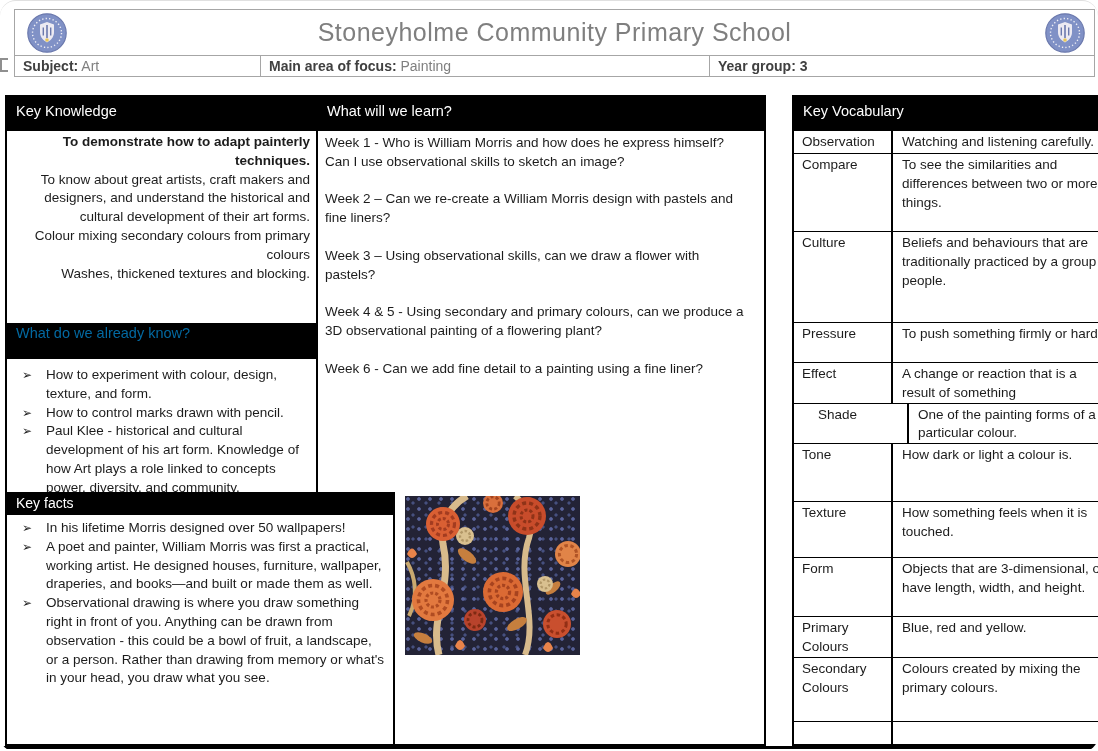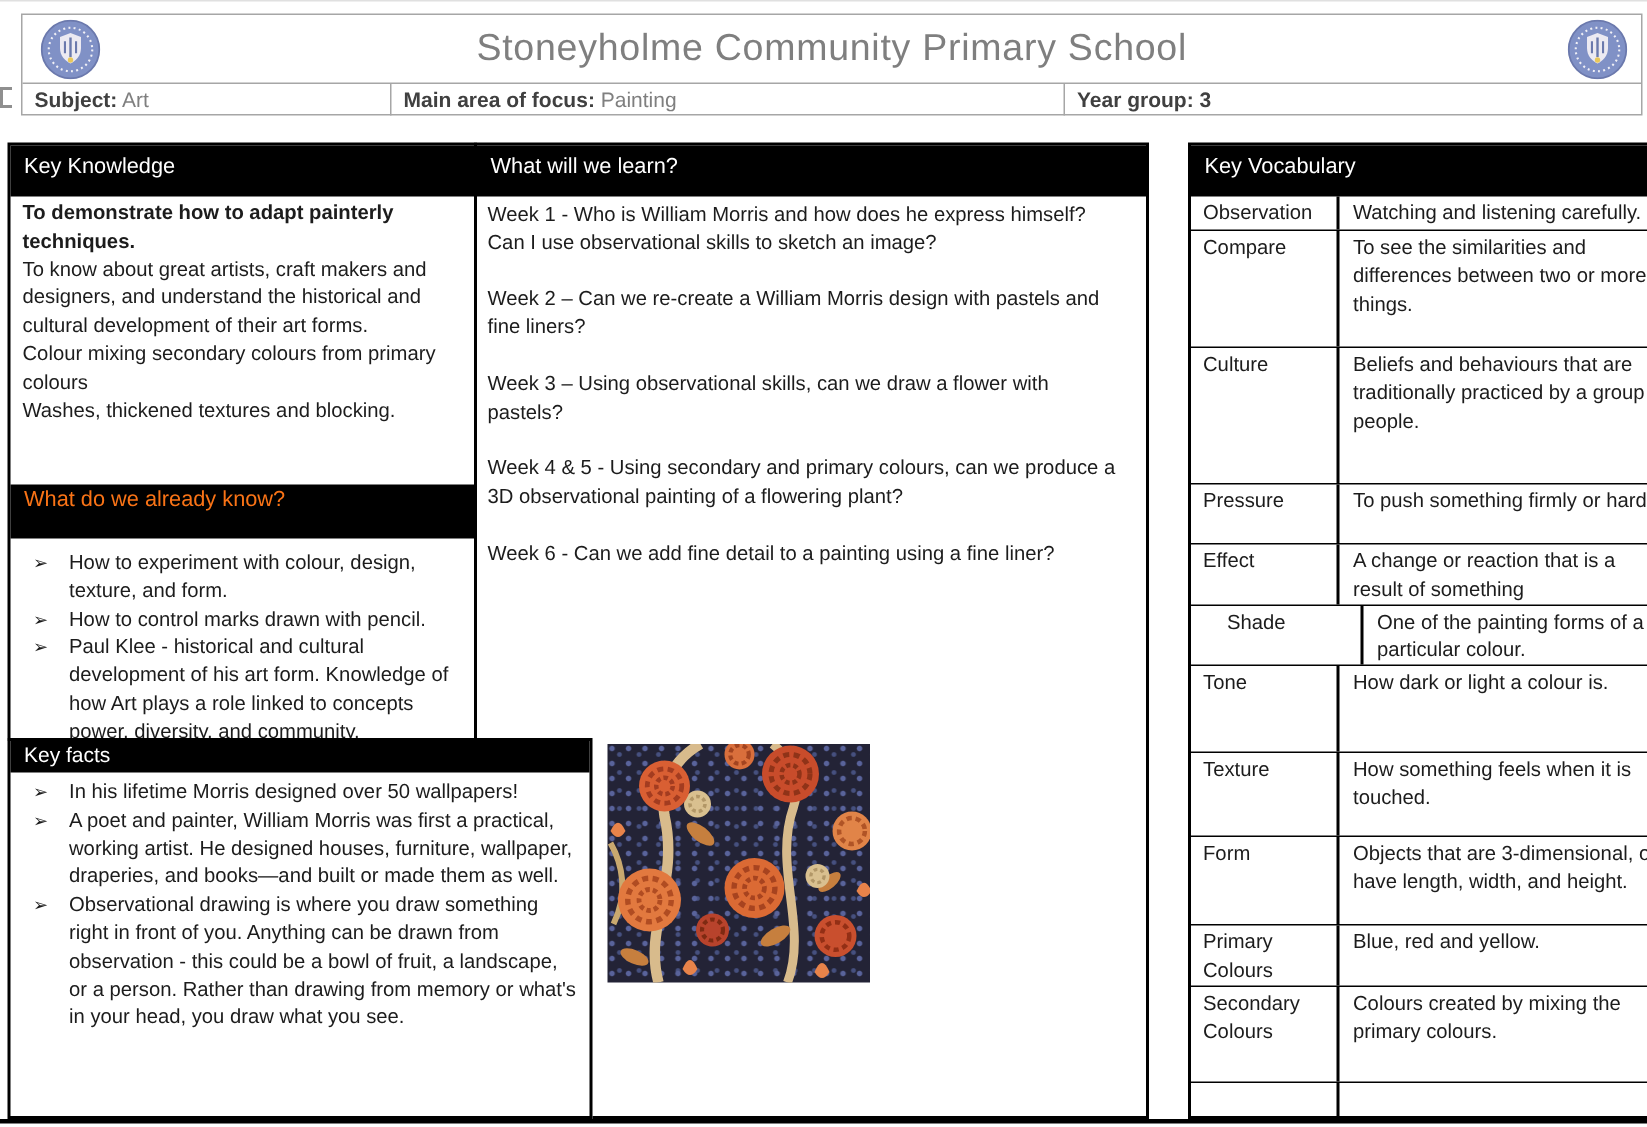--- a/index.html
+++ b/index.html
@@ -1,18 +1,18 @@
 <!DOCTYPE html>
 <html><head>
 <meta charset="utf-8">
 <title>Knowledge Organiser</title>
 <style>
   html,body{margin:0;padding:0;background:#fff;}
   .page{position:relative;width:1098px;height:751px;background:#fff;overflow:hidden;
-        font-family:"Liberation Sans",sans-serif;color:#1c1c1c;border-top:1px solid #e0e0e0;}
+        font-family:"Liberation Sans",sans-serif;color:#1c1c1c;border-top:1px solid #e0e0e0;border-radius:16px;}
   
   .header-table{position:absolute;left:14px;top:8px;width:1081px;height:68px;
         border:1px solid #a6a6a6;box-sizing:border-box;background:#fff;}
   .header-top{position:relative;height:45px;border-bottom:1px solid #a6a6a6;}
   .school-title{text-align:center;font-size:25px;line-height:45px;color:#7f7f7f;
         letter-spacing:.5px;white-space:nowrap;}
   .logo{position:absolute;top:3px;width:40px;height:40px;}
   .logo.left{left:12px;} .logo.right{right:9px;}
   .header-bottom{display:flex;height:21px;font-size:14px;line-height:20px;}
   .hcell{box-sizing:border-box;padding:0 0 0 8px;white-space:nowrap;overflow:hidden;}
@@ -28,23 +28,23 @@
   .box-knowledge{left:5px;top:94px;width:313px;height:399px;z-index:2;}
   .box-learn{left:316px;top:94px;width:450px;height:651px;z-index:1;}
   .box-vocab{left:792px;top:94px;width:329px;height:651px;z-index:2;}
   .box-facts{left:5px;top:491px;width:390px;height:254px;z-index:3;}
   .bar{height:34px;box-sizing:border-box;background:#000;color:#fff;
        font-size:14.5px;padding:6px 0 0 9px;}
   .bar-small{height:21px;box-sizing:border-box;background:#000;color:#fff;
        font-size:14px;padding:1px 0 0 9px;}
   .body-text{font-size:13.5px;line-height:18.8px;color:#1c1c1c;}
   
-  .kn-content{height:192px;overflow:hidden;box-sizing:border-box;padding:2px 6px 0 8px;}
+  .kn-content{height:192px;overflow:hidden;box-sizing:border-box;padding:2px 6px 0 8px;text-align:right;}
   .objective{font-weight:bold;}
-  .ak-bar{height:36px;box-sizing:border-box;background:#000;color:#f97316;
+  .ak-bar{height:36px;box-sizing:border-box;background:#000;color:#0369a1;
        font-size:14.5px;padding:2px 0 0 9px;}
   .bullet-list{padding:7px 6px 0 0;}
   .bullet{display:flex;}
   .bglyph{width:13px;flex-shrink:0;margin:0 11px 0 15px;font-size:12px;line-height:18.8px;}
   .btext{flex:1;}
   
   .learn-content{padding:3px 16px 0 7px;}
   .week{margin:0 0 18.8px 0;}
   .wallpaper{position:absolute;left:87px;top:399px;width:175px;height:159px;
        background-color:#232336;

